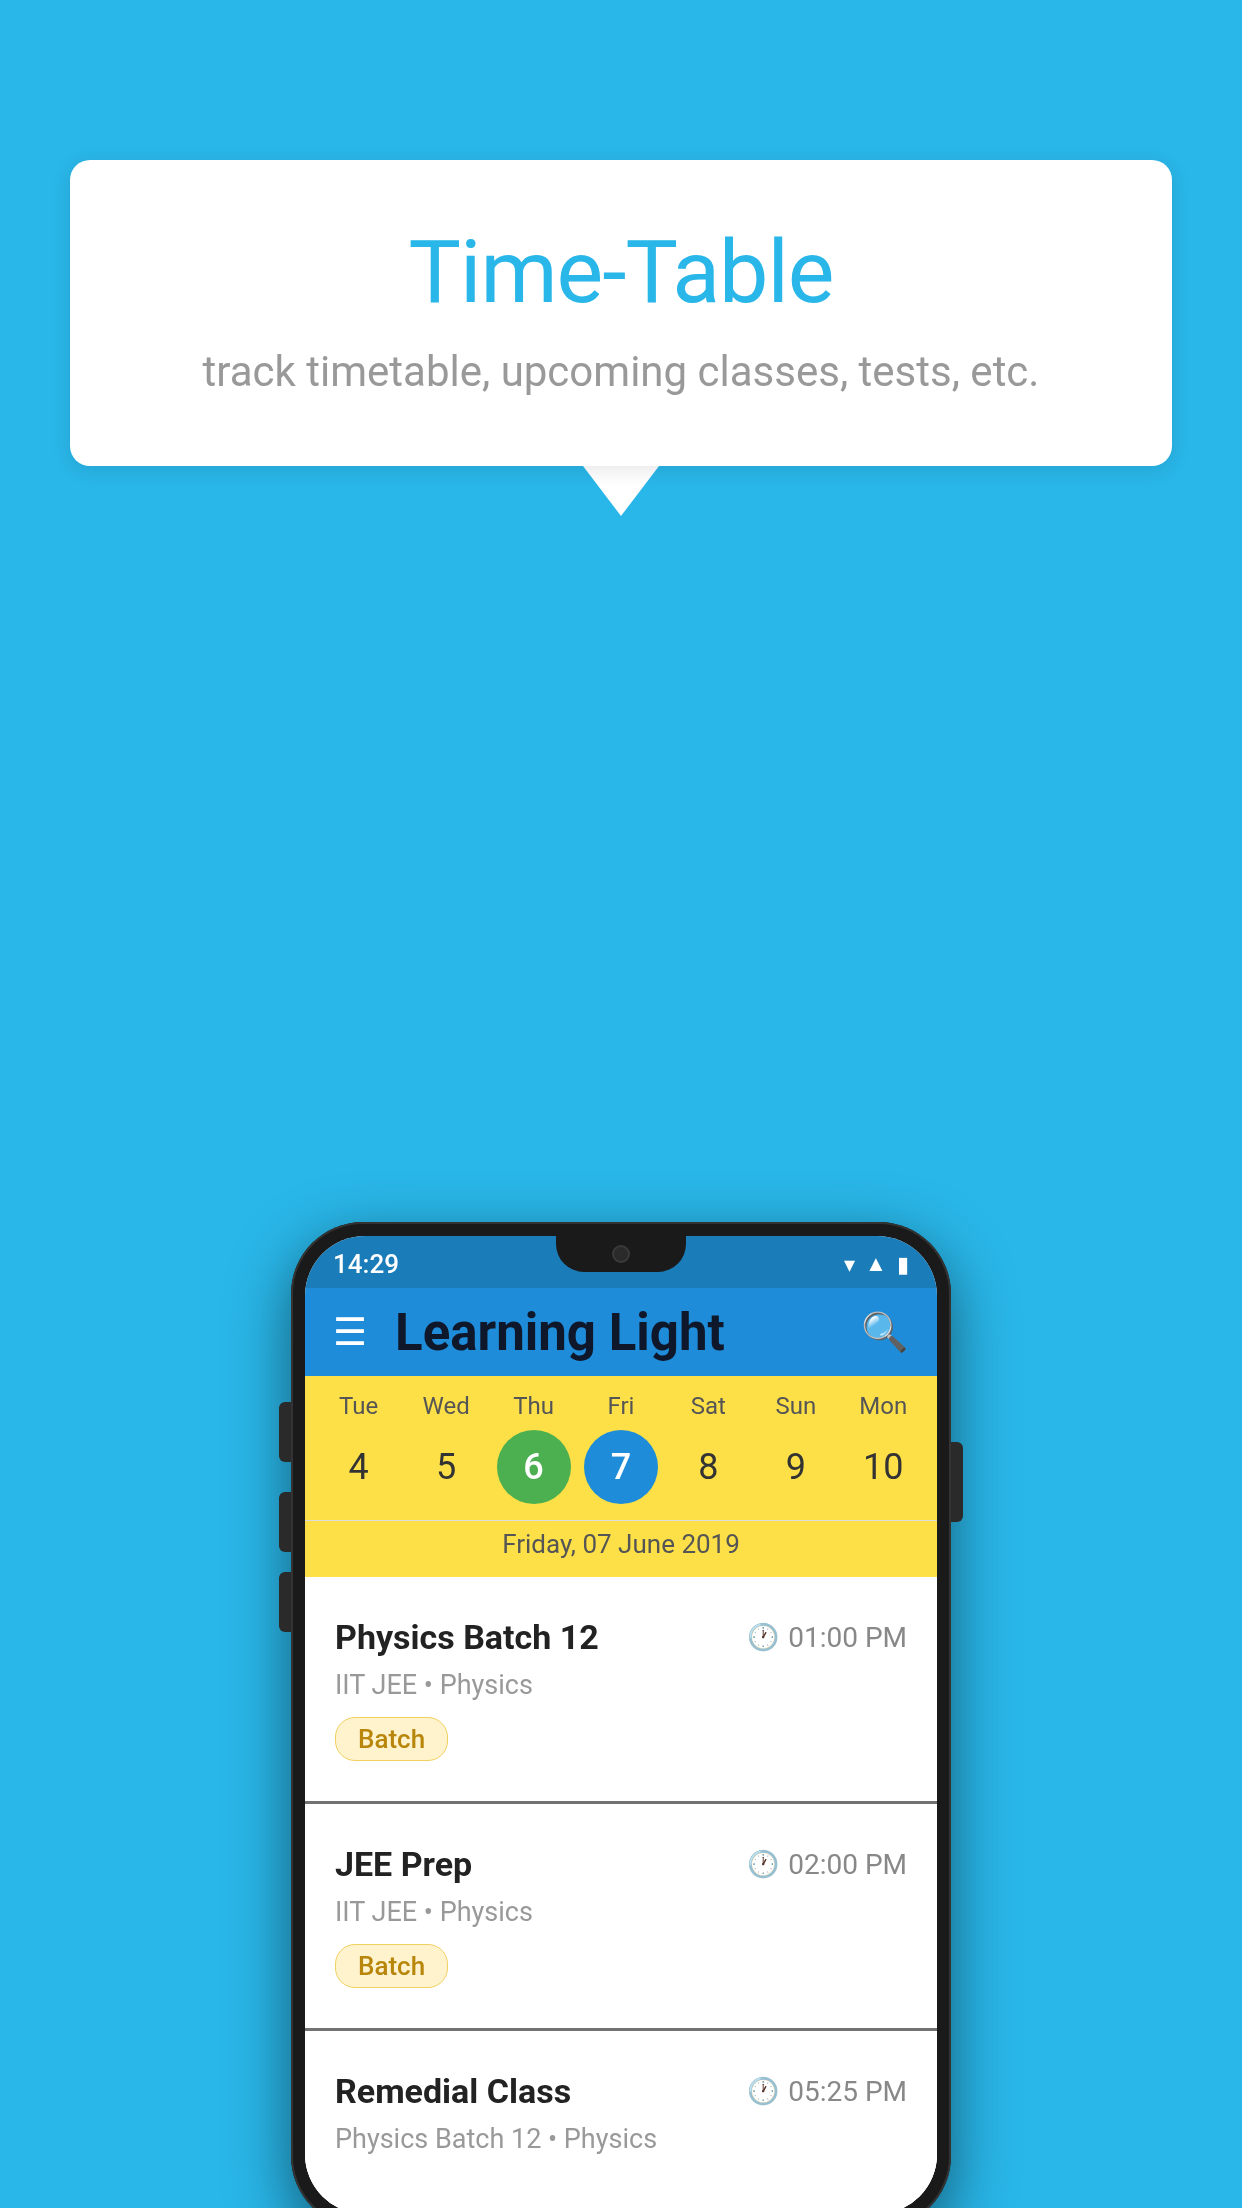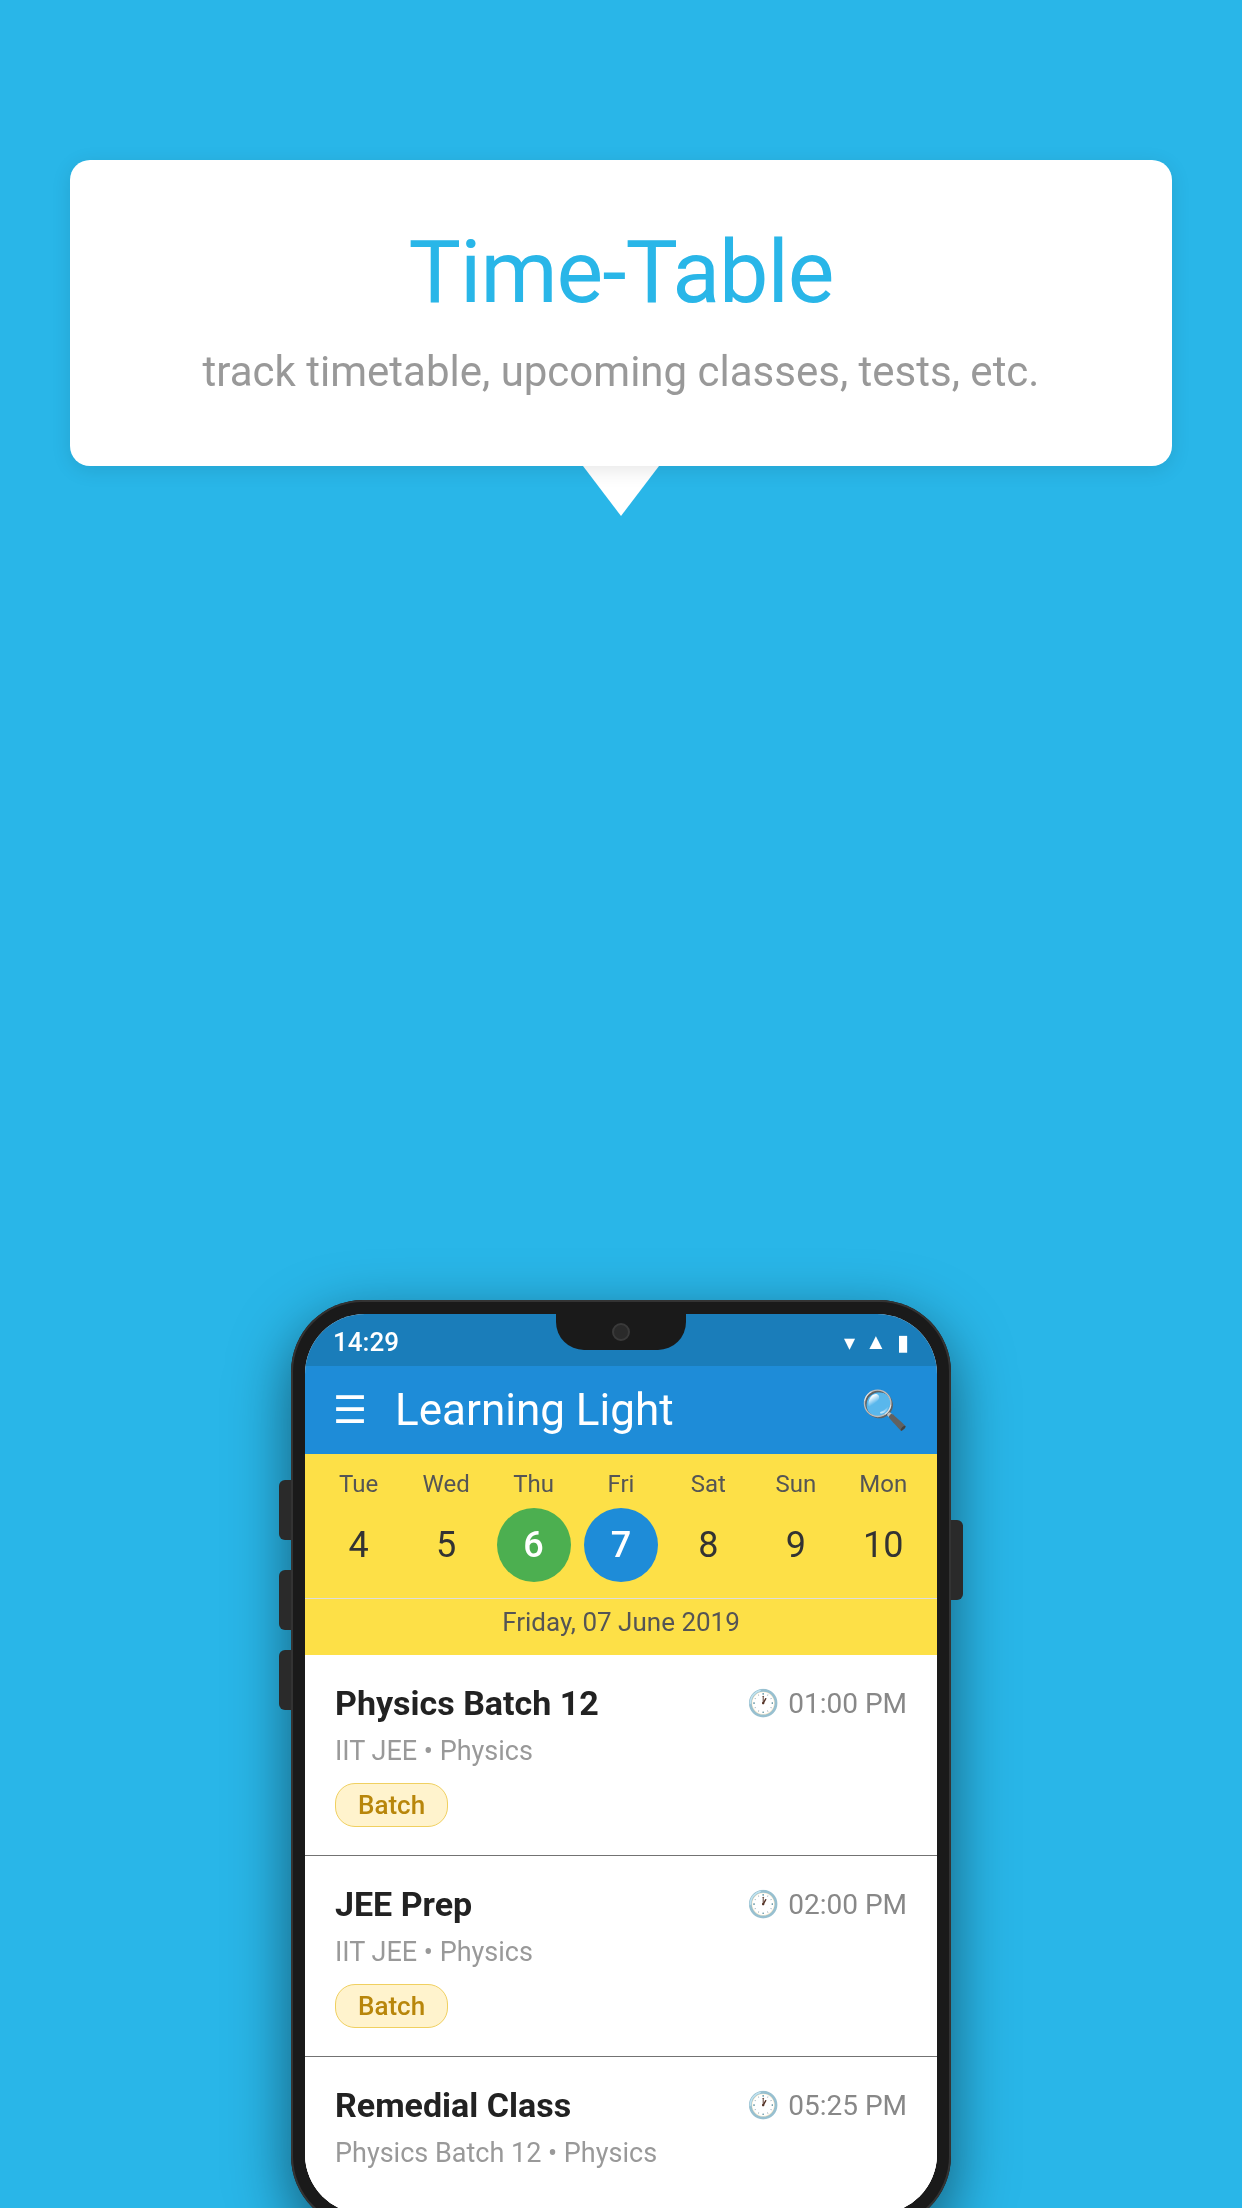--- a/index.html
+++ b/index.html
@@ -180,23 +180,23 @@
     }
 
     .hamburger-icon {
       color: white;
       font-size: 38px;
       cursor: pointer;
       margin-right: 28px;
     }
 
     .app-title {
-      color: #ffffff;
-      font-size: 44px;
-      font-weight: 400;
+      color: #0f172a;
+      font-size: 51px;
+      font-weight: 700;
       flex: 1;
     }
 
     .search-icon {
       color: white;
       font-size: 38px;
       cursor: pointer;
     }
 
     
@@ -255,22 +255,22 @@
       padding: 8px 0 18px;
       border-top: 1px solid #ddd;
     }
 
     
     .schedule-list {
       background: white;
     }
 
     .schedule-item {
-      padding: 28px 30px;
-      border-bottom: 1px solid #737373;
+      padding: 40px 30px;
+      border-bottom: 3px solid #737373;
       background: white;
     }
 
     .schedule-item-header {
       display: flex;
       justify-content: space-between;
       align-items: center;
       margin-bottom: 12px;
     }
 

